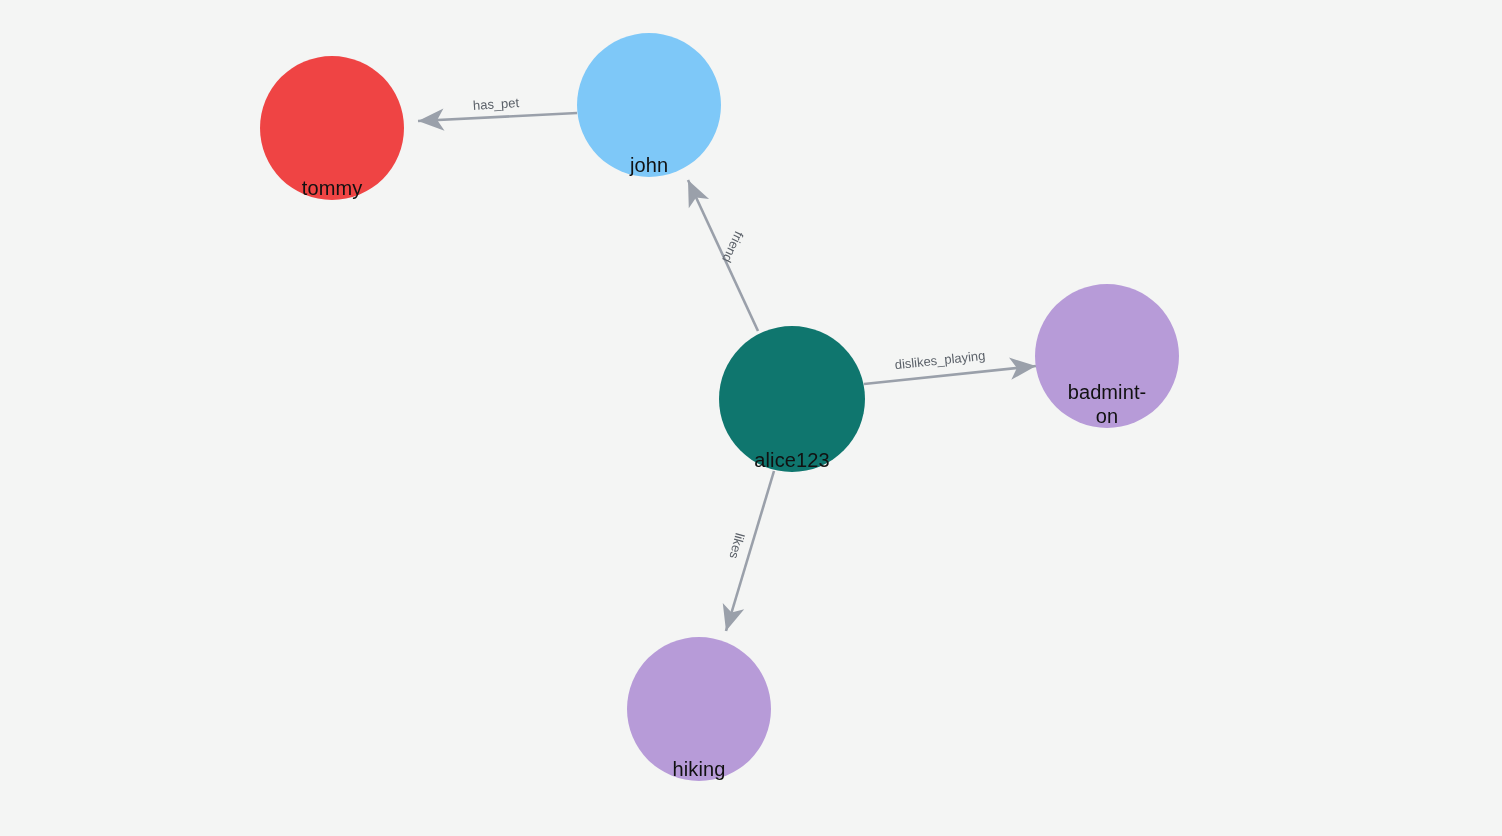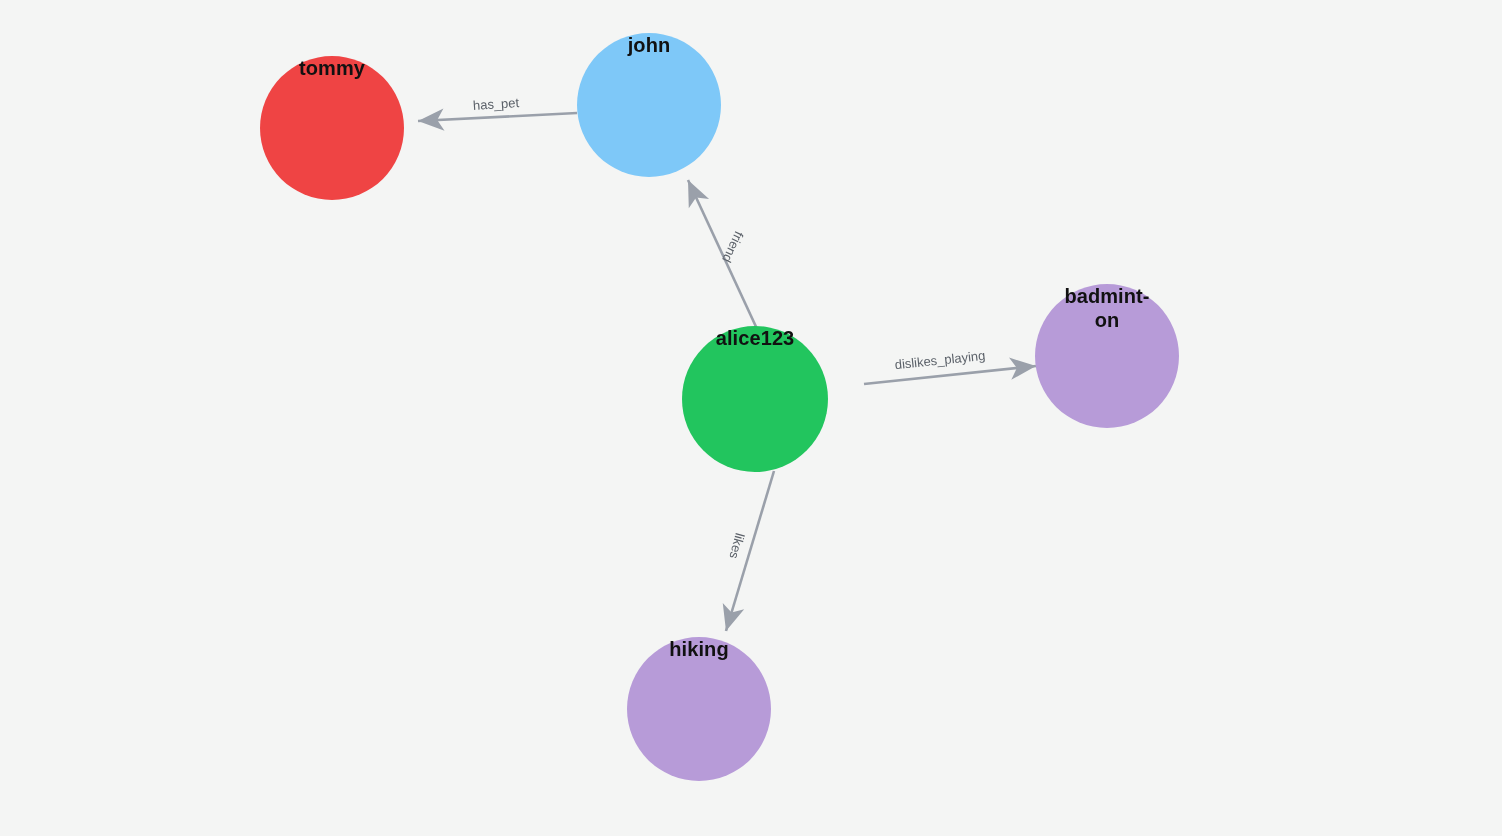--- a/index.html
+++ b/index.html
@@ -25,25 +25,24 @@
     position: absolute;
     top: 0;
     left: 0;
     width: 1502px;
     height: 836px;
   }
   .graph-node {
     position: absolute;
     border-radius: 50%;
     display: flex;
-    align-items: flex-start;
+    align-items: flex-end;
     justify-content: center;
     box-sizing: border-box;
     cursor: pointer;
-    font-weight: bold;
   }
   .graph-node .node-label {
     color: #111111;
     font-family: "Liberation Sans", sans-serif;
     font-size: 20px;
     line-height: 24px;
     text-align: center;
     letter-spacing: 0.1px;
     white-space: pre-line;
     pointer-events: none;
@@ -83,21 +82,21 @@
   </svg>
 
   <div class="graph-node" style="left:260px; top:56px; width:144px; height:144px; background:#ef4444;">
     <span class="node-label">tommy</span>
   </div>
 
   <div class="graph-node" style="left:577px; top:33px; width:144px; height:144px; background:#7ec8f8;">
     <span class="node-label">john</span>
   </div>
 
-  <div class="graph-node" style="left:682px; top:326px; width:146px; height:146px; background:#22c55e;">
+  <div class="graph-node" style="left:719px; top:326px; width:146px; height:146px; background:#0f766e;">
     <span class="node-label">alice123</span>
   </div>
 
   <div class="graph-node" style="left:1035px; top:284px; width:144px; height:144px; background:#b79bd8;">
     <span class="node-label">badmint-
 on</span>
   </div>
 
   <div class="graph-node" style="left:627px; top:637px; width:144px; height:144px; background:#b79bd8;">
     <span class="node-label">hiking</span>

